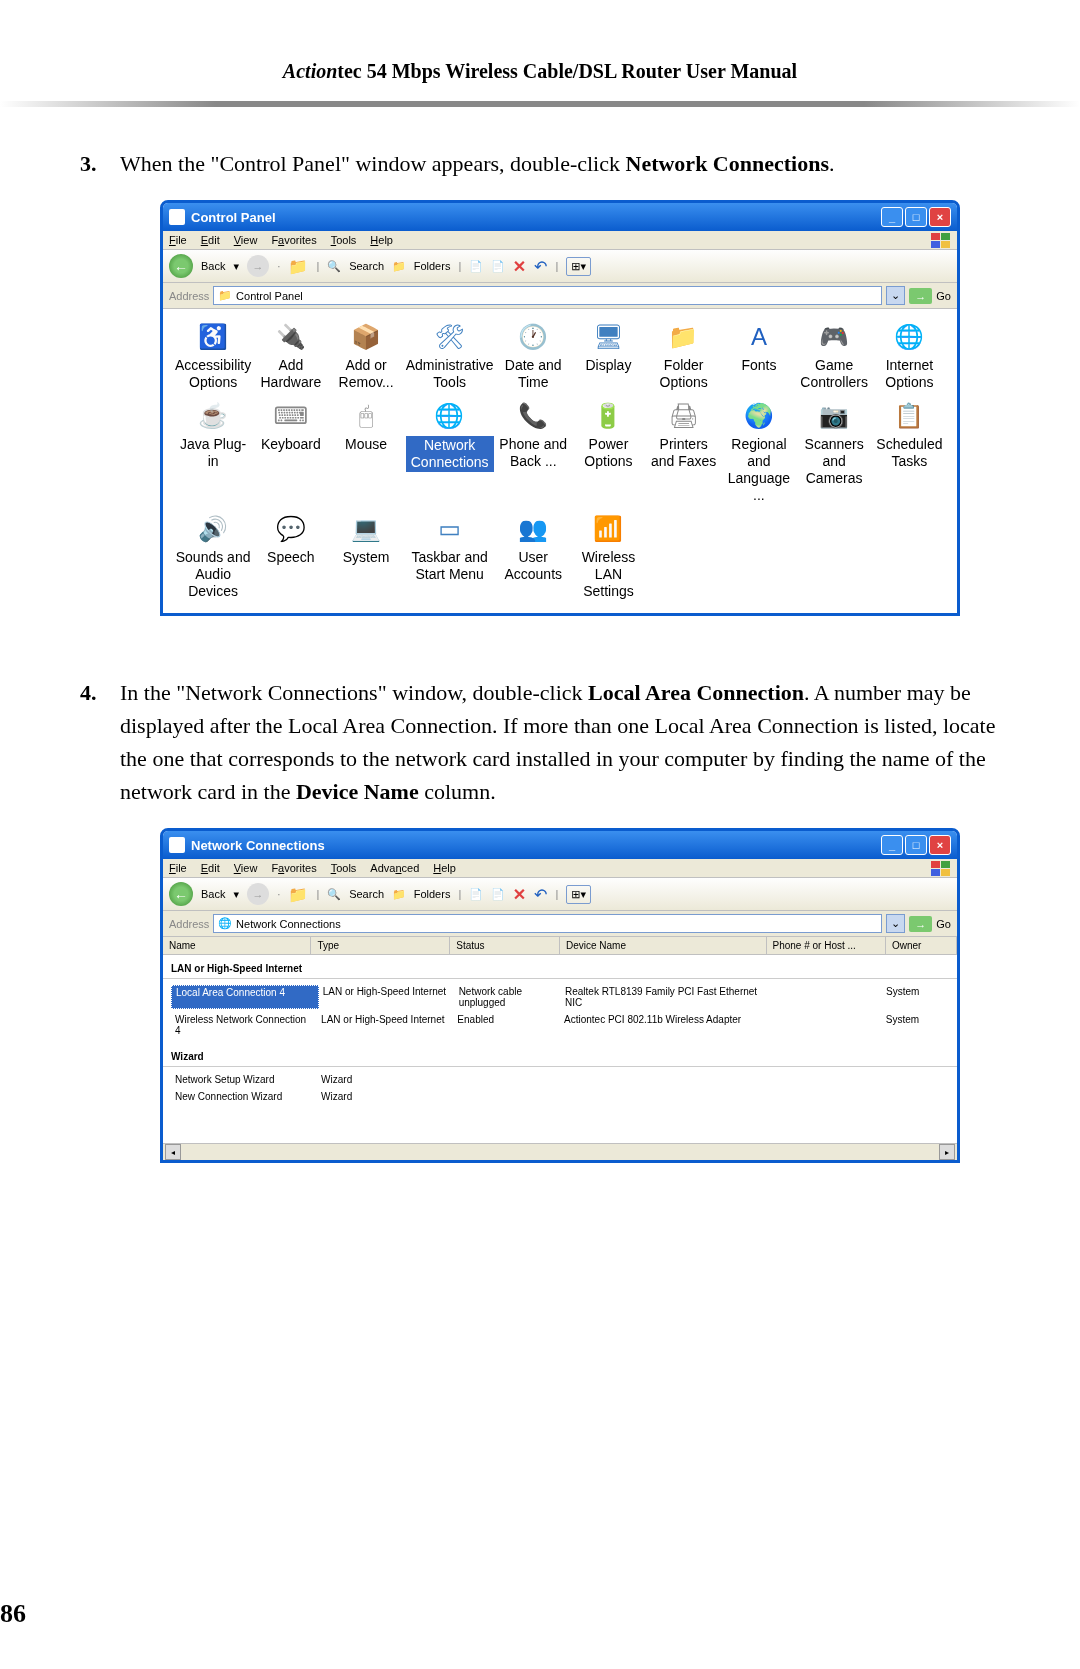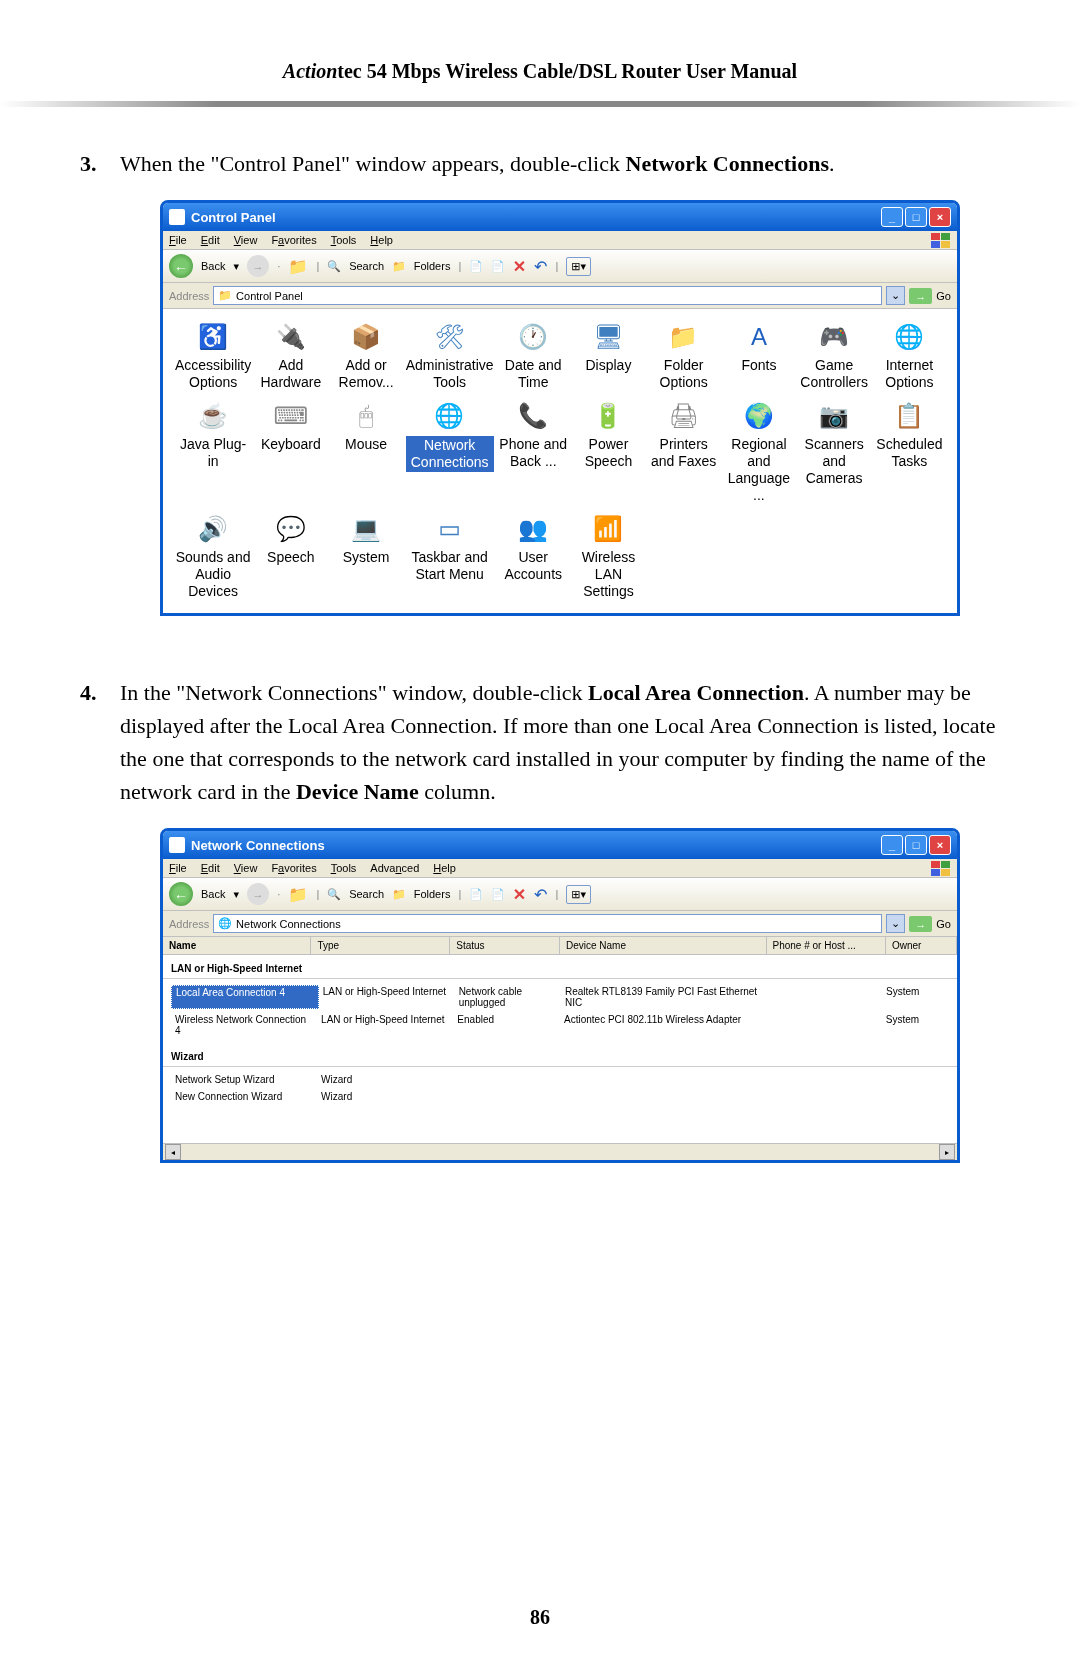--- a/index.html
+++ b/index.html
@@ -46,21 +46,21 @@
 .cp-selected .cp-icon-label{background:#316ac5;color:#fff;padding:1px 2px}
 .nc-columns{background:#ece9d8;display:flex;border-bottom:1px solid #c0c0c0;font-size:10px}
 .nc-col{padding:3px 6px;border-right:1px solid #c0c0c0}
 .nc-body{background:#fff;min-height:180px;padding:4px 0;font-size:10px}
 .nc-group{font-weight:bold;padding:4px 8px;border-bottom:1px solid #ccc;margin-bottom:4px}
 .nc-row{display:flex;padding:2px 8px}
 .nc-row-sel .nc-cell:first-child{background:#316ac5;color:#fff;border:1px dotted #fff}
 .nc-cell{padding:1px 4px}
 .nc-scroll{background:#ece9d8;height:16px;border-top:1px solid #c0c0c0;display:flex;justify-content:space-between;padding:0 2px}
 .nc-scroll-arrow{width:14px;height:14px;background:#ddd;border:1px solid #999;display:flex;align-items:center;justify-content:center;font-size:8px}
-.page-num{text-align:center;font-weight:bold;font-size:20px;position:absolute;bottom:40px;width:100%}
+.page-num{font-weight:bold;font-size:26px;position:absolute;bottom:40px;width:100%}
 .flag-svg{width:20px;height:16px}
 </style>
 </head>
 <body>
 
 <div class="header">
   <span class="header-italic">Action</span><span>tec 54 Mbps Wireless Cable/DSL Router User Manual</span>
 </div>
 <div class="hr-gradient"></div>
 
@@ -185,21 +185,21 @@
         <div class="cp-icon cp-selected">
           <div class="cp-icon-img" style="color: rgb(64, 128, 192);">🌐</div>
           <div class="cp-icon-label">Network Connections</div>
         </div>
         <div class="cp-icon">
           <div class="cp-icon-img" style="color: rgb(240, 192, 64);">📞</div>
           <div class="cp-icon-label">Phone and Back ...</div>
         </div>
         <div class="cp-icon">
           <div class="cp-icon-img" style="color: rgb(136, 136, 136);">🔋</div>
-          <div class="cp-icon-label">Power Speech</div>
+          <div class="cp-icon-label">Power Options</div>
         </div>
         <div class="cp-icon">
           <div class="cp-icon-img" style="color: rgb(136, 136, 136);">🖨</div>
           <div class="cp-icon-label">Printers and Faxes</div>
         </div>
         <div class="cp-icon">
           <div class="cp-icon-img" style="color: rgb(64, 128, 192);">🌍</div>
           <div class="cp-icon-label">Regional and Language ...</div>
         </div>
         <div class="cp-icon">
@@ -295,21 +295,21 @@
     <span class="addr-label">A<span class="u">d</span>dress</span>
     <div class="addr-input">
       <span>🌐</span>
       <span>Network Connections</span>
     </div>
     <span style="background:#c8d8f0;border:1px solid #7a9cd0;padding:2px 4px">⌄</span>
     <span class="addr-go">→</span>
     <span>Go</span>
   </div>
   <div class="nc-columns" id="nc-cols">
-        <div class="nc-col" style="width: 140px; font-weight: bold;">Name</div>
+        <div class="nc-col" style="width: 140px;">Name</div>
         <div class="nc-col" style="width: 130px;">Type</div>
         <div class="nc-col" style="width: 100px;">Status</div>
         <div class="nc-col" style="width: 200px;">Device Name</div>
         <div class="nc-col" style="width: 110px;">Phone # or Host ...</div>
         <div class="nc-col" style="width: 60px;">Owner</div>
       </div>
   <div class="nc-body" id="nc-body">
         <div class="nc-group">LAN or High-Speed Internet</div>
         <div class="nc-row nc-row-sel">
           <div class="nc-cell" style="width: 140px;">Local Area Connection 4</div>

